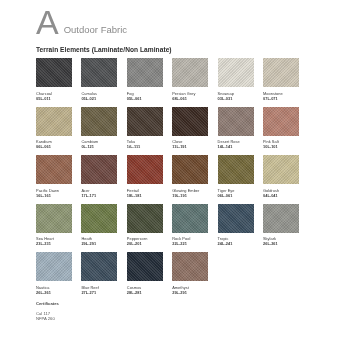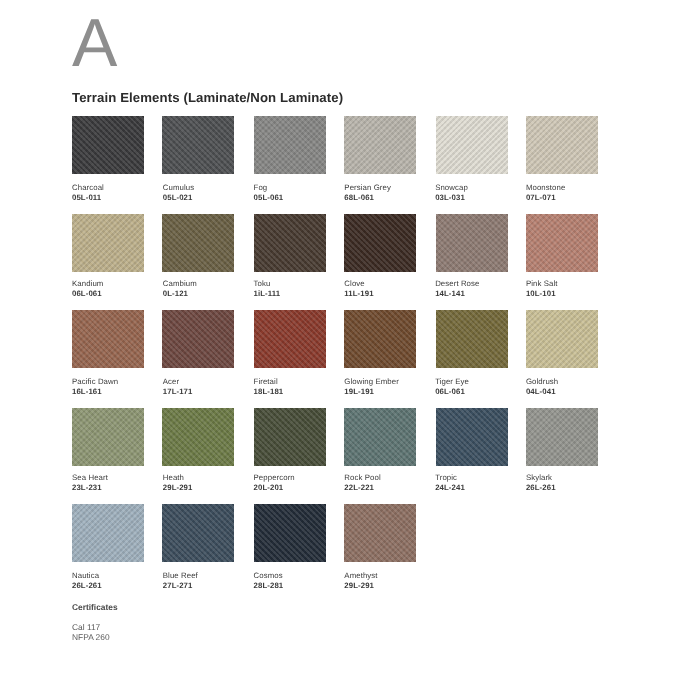--- a/index.html
+++ b/index.html
@@ -108,20 +108,21 @@
   .cert-list { margin-top: 4px; }
 </style>
 </head>
 <body>
 
 <div class="page">
 
   <div class="header">
     <div class="brand-row">
       <div class="brand-mark">A</div>
+      <div class="brand-sub">Outdoor Fabric</div>
     </div>
     <div class="collection-title">Terrain Elements (Laminate/Non Laminate)</div>
   </div>
 
   <div class="grid">
       <div class="row">
         <div class="cell">
           <div class="chip" style="background: rgb(58, 58, 60);">
             <div class="weave"></div>
           </div>

